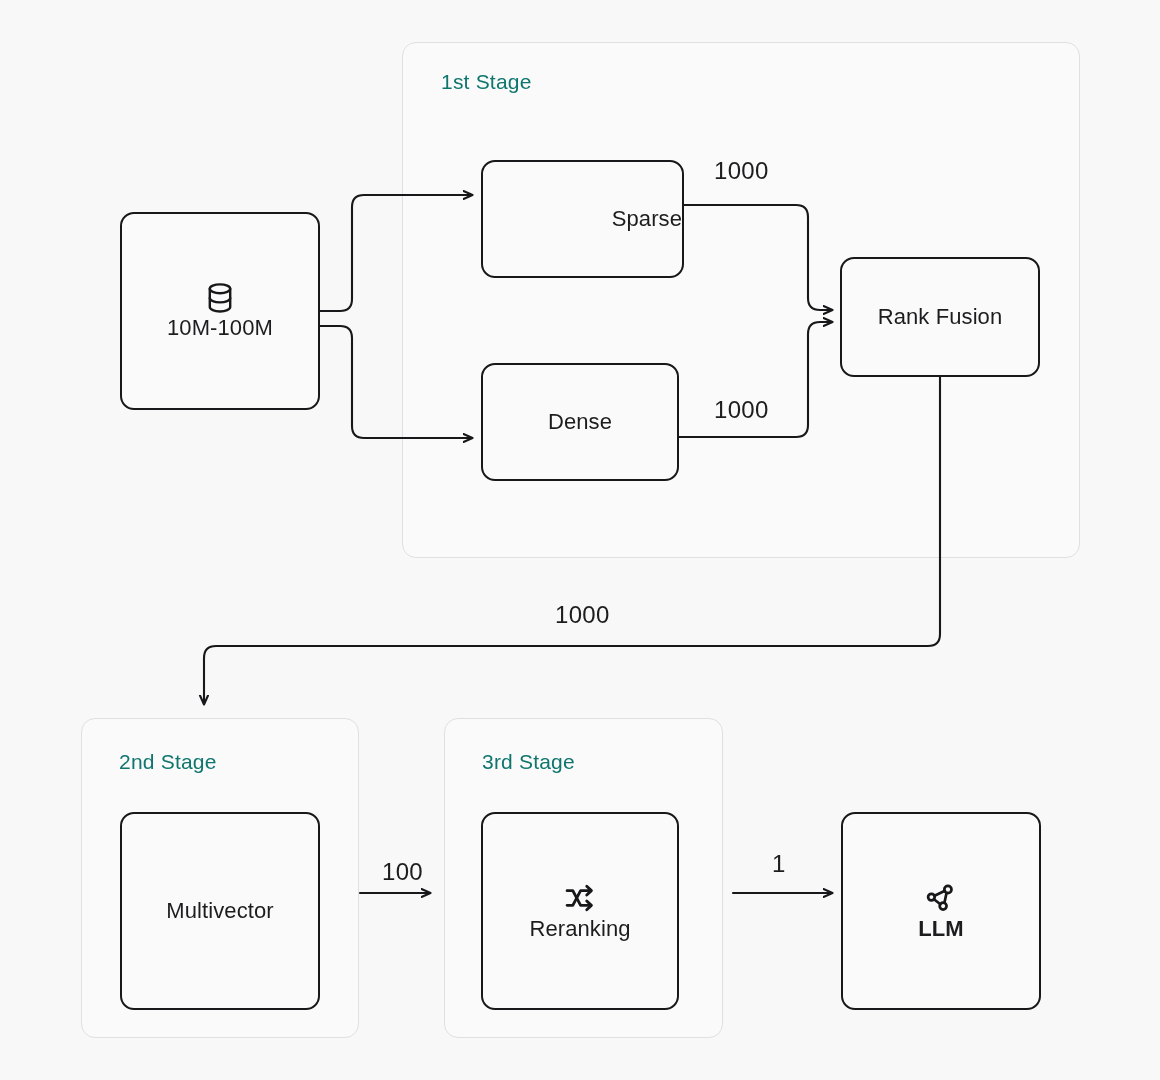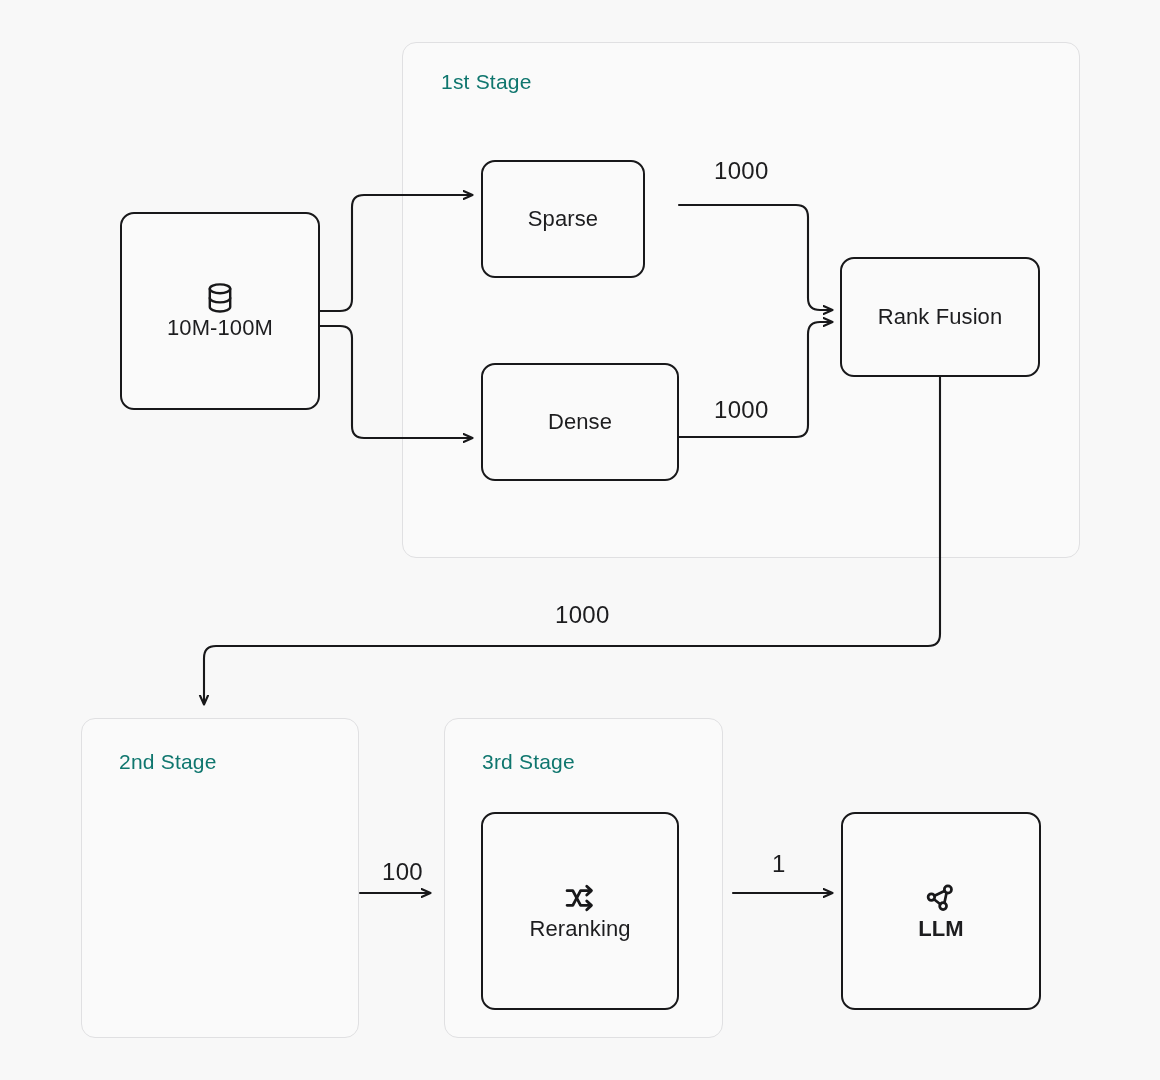--- a/index.html
+++ b/index.html
@@ -126,32 +126,35 @@
     <span class="node-icon">
       <svg width="34" height="34" viewBox="0 0 24 24" fill="none" stroke="#18181a" stroke-width="1.7" stroke-linecap="round" stroke-linejoin="round">
         <ellipse cx="12" cy="5.5" rx="7.2" ry="3.1"></ellipse>
         <path d="M4.8,5.5 V12 C4.8,13.7 8,15.1 12,15.1 C16,15.1 19.2,13.7 19.2,12 V5.5"></path>
         <path d="M4.8,12 V18.4 C4.8,20.1 8,21.5 12,21.5 C16,21.5 19.2,20.1 19.2,18.4 V12"></path>
       </svg>
     </span>
     <span class="node-label">10M-100M</span>
   </div>
 
-  <div class="node" style="left:481px; top:160px; width:164px; height:118px;">
+  <div class="node" style="left:481px; top:160px; width:203px; height:118px;align-items:flex-end;">
     <span class="node-label">Sparse</span>
   </div>
 
   <div class="node" style="left:481px; top:363px; width:198px; height:118px;">
     <span class="node-label">Dense</span>
   </div>
 
   <div class="node" style="left:840px; top:257px; width:200px; height:120px;">
     <span class="node-label">Rank Fusion</span>
   </div>
 
+  <div class="node" style="left:120px; top:812px; width:200px; height:198px;">
+    <span class="node-label">Multivector</span>
+  </div>
 
   <div class="node" style="left:481px; top:812px; width:198px; height:198px;">
     <span class="node-icon">
       <svg width="36" height="36" viewBox="0 0 24 24" fill="none" stroke="#18181a" stroke-width="1.9" stroke-linecap="round" stroke-linejoin="round">
         <path d="M16.5,4.2 L19.6,7.1 L16.5,10"></path>
         <path d="M16.5,14 L19.6,16.9 L16.5,19.8"></path>
         <path d="M3.4,7.1 H7.2 L12.4,16.9 H19.2"></path>
         <path d="M3.4,16.9 H7.2 L12.4,7.1 H19.2"></path>
       </svg>
     </span>

